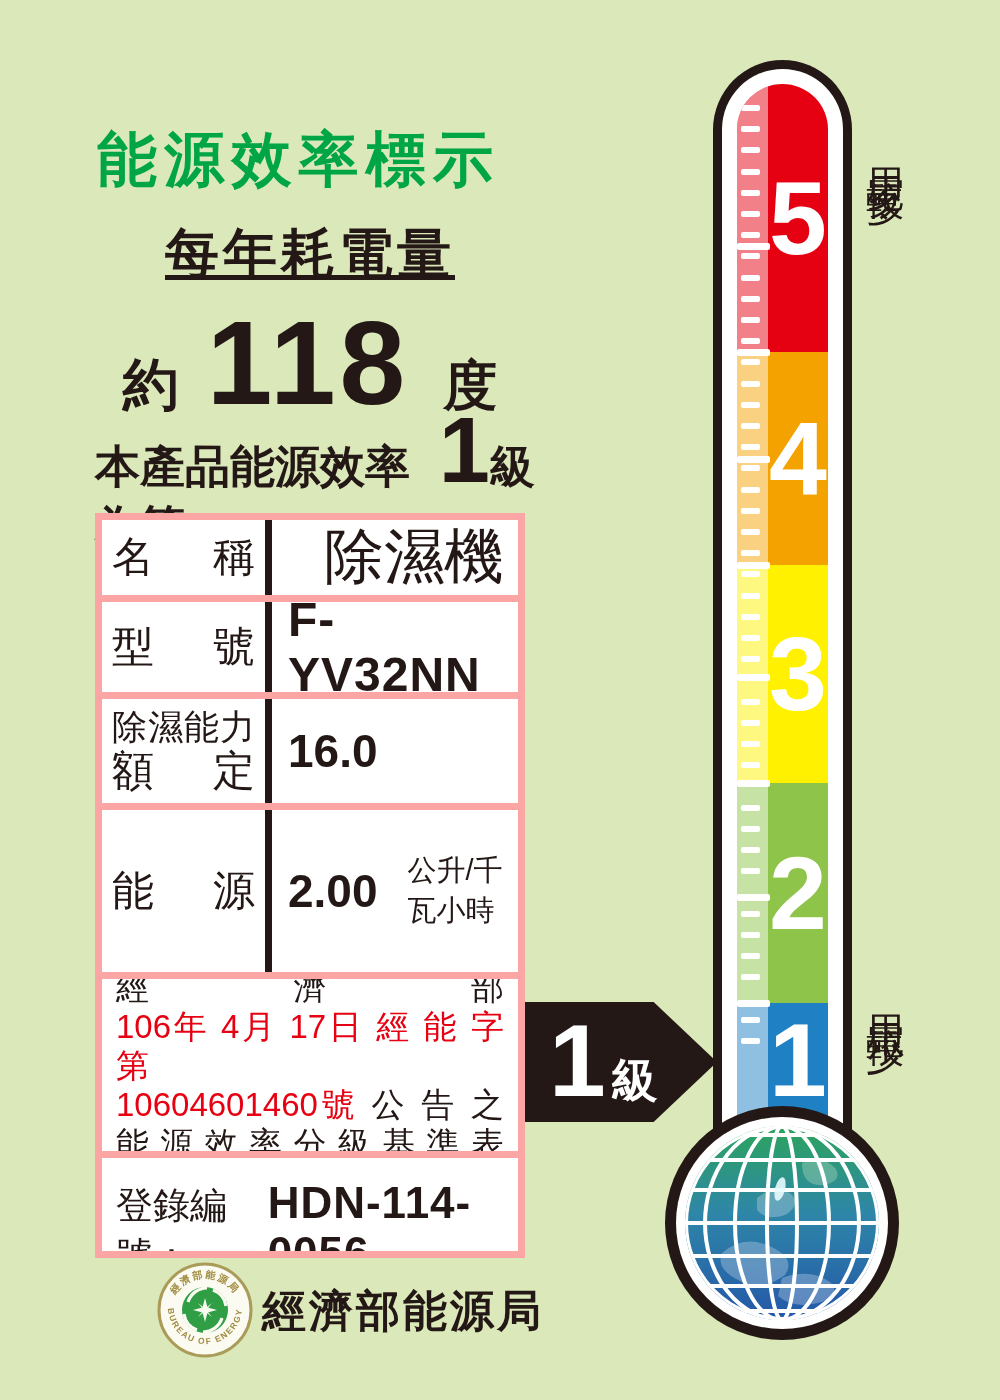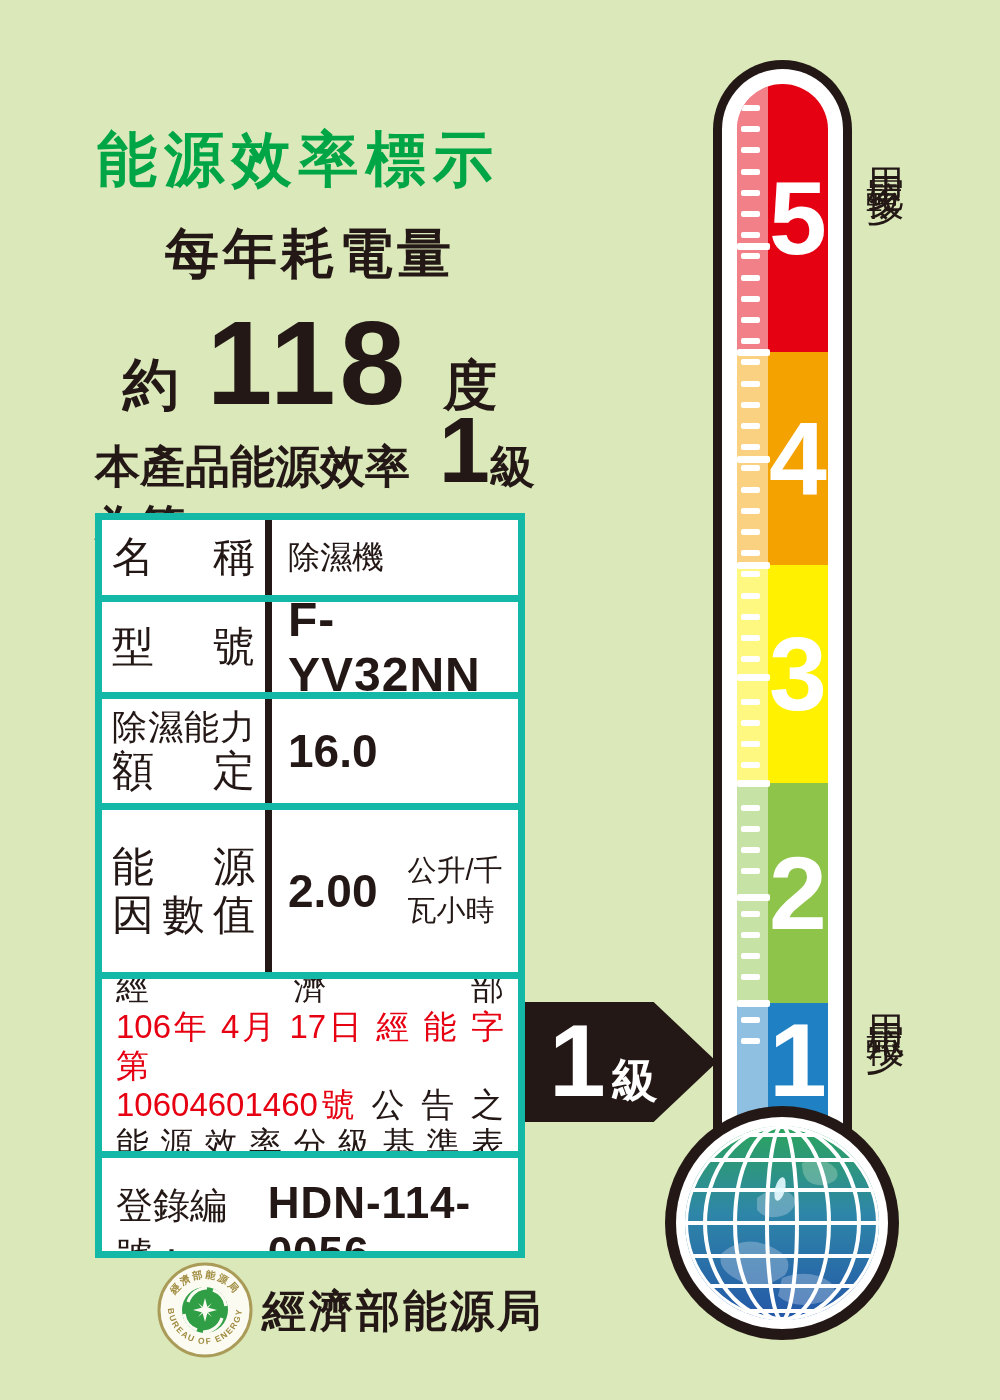--- a/index.html
+++ b/index.html
@@ -9,44 +9,44 @@
     font-family:"Liberation Sans","DejaVu Sans",sans-serif;
     color:#231815;
   }
   .abs{position:absolute;}
   
   .title1{left:97px; top:48px; width:396px; font-size:70px; font-weight:700;
           text-align:justify; text-align-last:justify; line-height:1.0;}
   .title2{left:97px; top:130px; width:396px; font-size:60px; font-weight:700;
           text-align:justify; text-align-last:justify; line-height:1.0;}
   .subtitle{left:95px; top:218px; width:430px; text-align:center;
-            font-size:54px; font-weight:700; letter-spacing:4px;}
+            font-size:54px; font-weight:700; letter-spacing:4px;text-decoration:underline;}
   .consume-line{left:95px; top:295px; width:430px; height:120px;
             display:flex; align-items:baseline; justify-content:center;}
   .consume-approx{font-size:56px; font-weight:700;}
   .consume-value{font-size:118px; font-weight:700; margin:0 34px 0 28px; letter-spacing:4px;}
   .consume-unit{font-size:54px; font-weight:700;}
   .grade-line{left:95px; top:414px; width:440px; height:80px;
             display:flex; align-items:baseline; justify-content:flex-start;}
   .grade-prefix{font-size:45px; font-weight:700; letter-spacing:0px;}
   .grade-big{font-size:92px; font-weight:700; line-height:.8;}
   .grade-suffix{font-size:45px; font-weight:700;}
   
   .spec-table{left:95px; top:513px; width:430px; height:745px;
-      background:#14b8a6; box-sizing:border-box; display:flex; flex-direction:column;}
+      background:#fca5a5; box-sizing:border-box; display:flex; flex-direction:column;}
   .t-row{background:#fff; margin:7px 7px 0 7px; display:flex; overflow:hidden;}
   .t-row:last-child{margin-bottom:7px;}
   .r1{height:75px;} .r2{height:90px;} .r3{height:104px;} .r4{height:162px;}
   .r5{flex:1;} .r6{height:93px;}
   .t-label{width:143px; border-right:7px solid #231815; box-sizing:content-box;
       display:flex; flex-direction:column; justify-content:center; padding:0 10px;}
   .t-label .jline{font-size:42px; font-weight:500; text-align:justify; text-align-last:justify; line-height:1.15;}
   .t-label .jline.small{font-size:35px;}
   .t-value{flex:1; display:flex; align-items:center; padding-left:16px;}
-  .val-text{font-size:32px; font-weight:500;}
+  .val-text{font-size:60px; font-weight:500;margin-left:36px;}
   .val-model{font-size:48px; font-weight:700; letter-spacing:1px;}
   .val-num{font-size:46px; font-weight:700;}
   .val-unit{font-size:33px; font-weight:500; margin-left:48px;}
   .val-unit.tight{font-size:29px; margin-left:30px;}
   .notice{flex-direction:column; justify-content:center; padding:10px 14px; display:flex;}
   .notice-line{font-size:33px; font-weight:500; line-height:39px;
       text-align:justify; text-align-last:justify;}
   .reg-row{display:flex; align-items:baseline; padding:20px 0 0 14px;}
   .reg-label{font-size:37px; font-weight:500;}
   .reg-value{font-size:44px; font-weight:700; letter-spacing:1px;}
@@ -120,21 +120,20 @@
         <div class="jline small">除濕能力</div>
         <div class="jline">額 定</div>
       </div>
       <div class="t-value">
         <span class="val-num">16.0</span>
       </div>
     </div>
     <div class="t-row r4">
       <div class="t-label">
         <div class="jline">能 源</div>
-        <div class="jline">因數值</div>
       </div>
       <div class="t-value">
         <span class="val-num">2.00</span>
         <span class="val-unit tight">公升/千瓦小時</span>
       </div>
     </div>
     <div class="t-row r5 notice" id="notice-cell">
         <div class="notice-line"><span>本產品能源效率分級係依經濟部</span></div>
         <div class="notice-line"><span style="color: rgb(230, 0, 18);">106年 4月 17日 經 能 字 第</span></div>
         <div class="notice-line"><span style="color: rgb(230, 0, 18);">10604601460號</span><span> 公 告 之</span></div>

